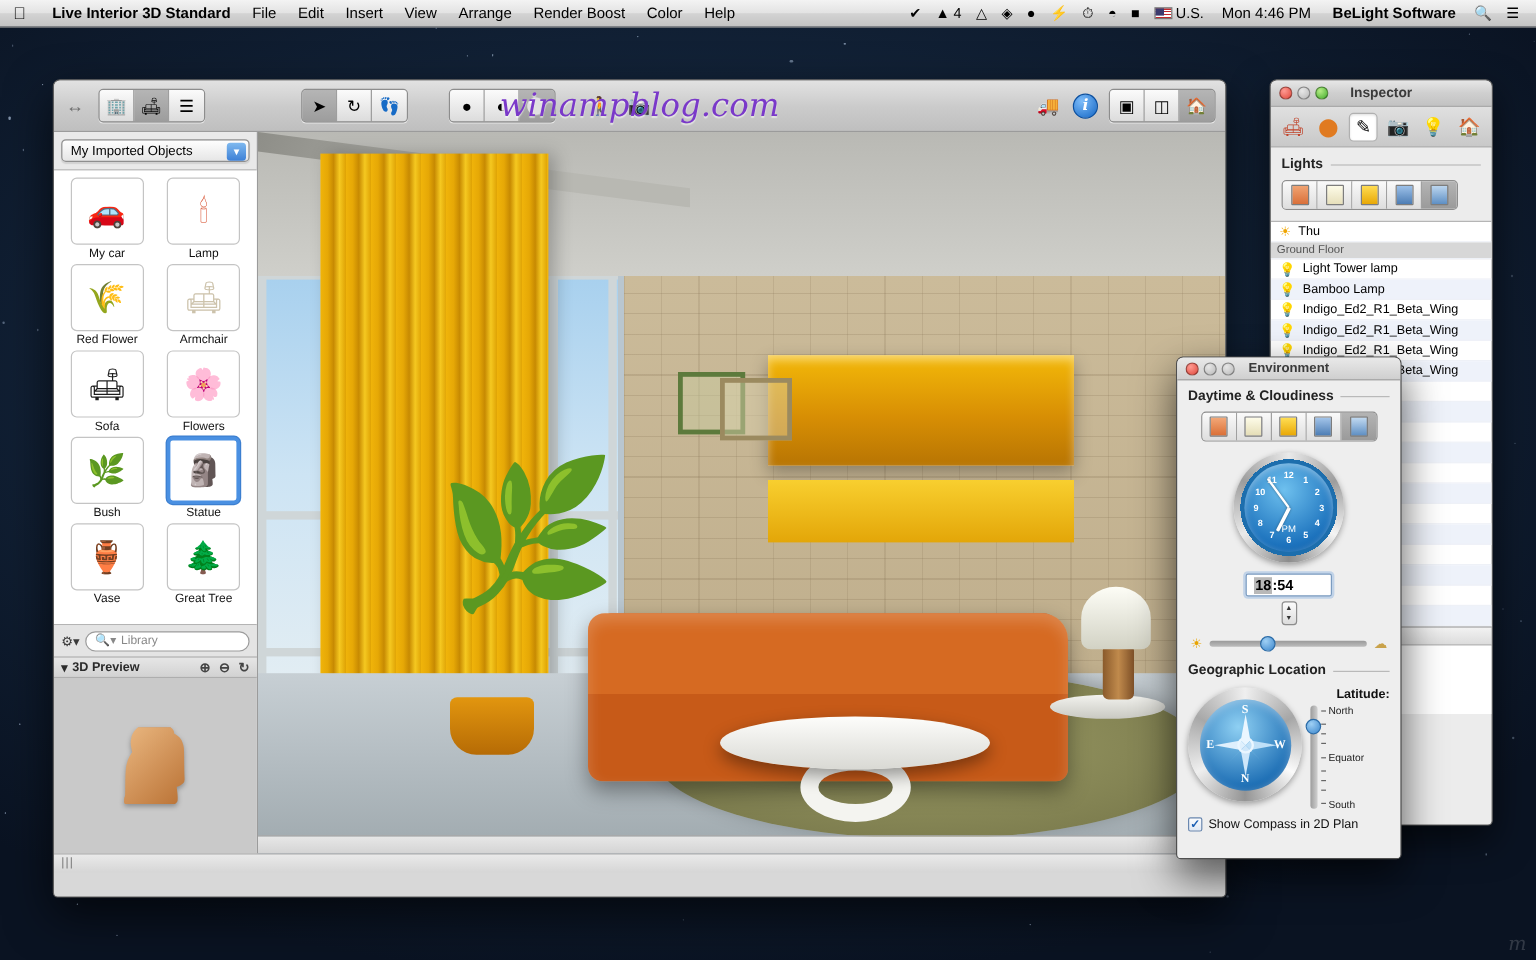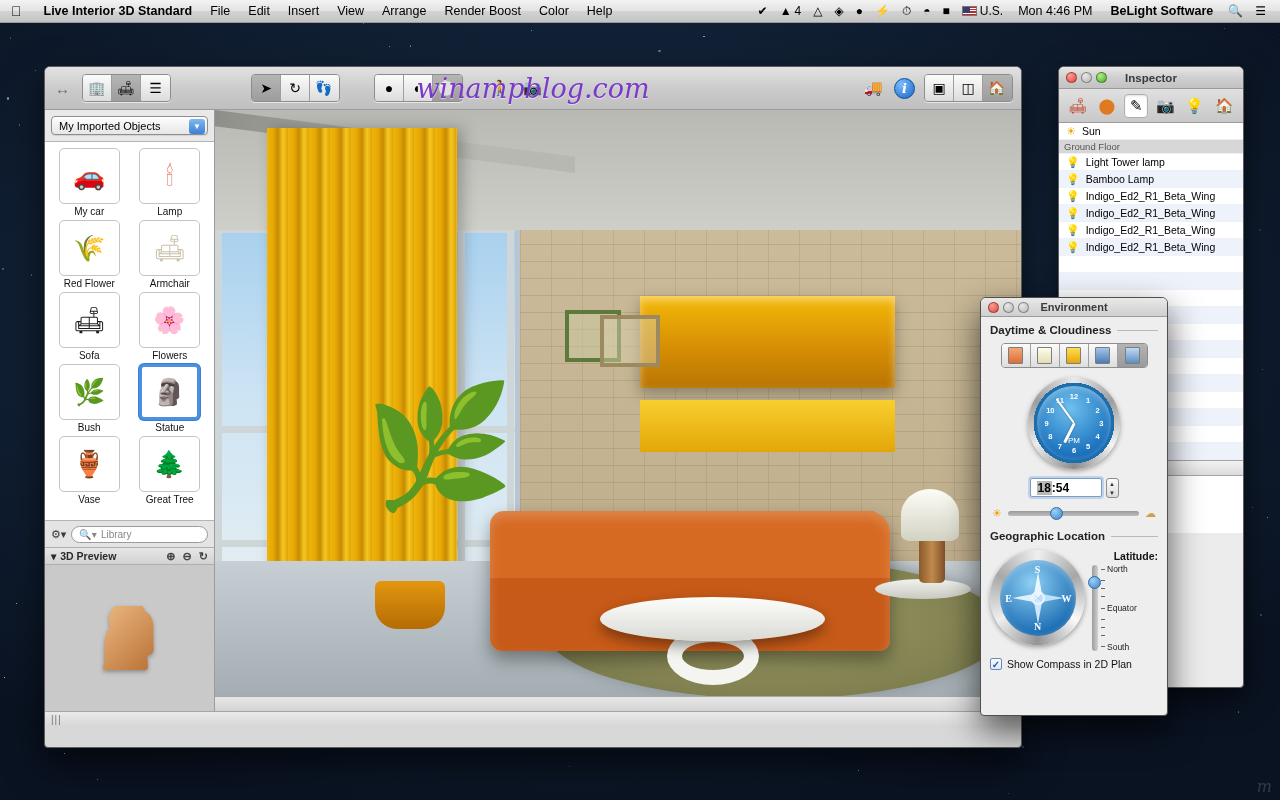--- a/index.html
+++ b/index.html
@@ -225,21 +225,21 @@
     background: radial-gradient(circle at 50% 50%, #2f8fd8 0 56%, #1d6ead 56% 62%, transparent 62%),
                 conic-gradient(from 0deg,#e9e9e9,#9d9d9d,#f4f4f4,#8c8c8c,#eaeaea,#9d9d9d,#e9e9e9);
     position:relative; box-shadow:0 2px 5px rgba(0,0,0,.35); }
   .clockface { position:absolute; left:9px; top:9px; right:9px; bottom:9px; border-radius:50%;
     background:radial-gradient(circle at 45% 30%,#6ec0ee,#1c72bd 70%,#125b9e);
     box-shadow:inset 0 2px 6px rgba(255,255,255,.4); }
   .cnum { position:absolute; color:#fff; font-size:7.5px; font-weight:bold; transform:translate(-50%,-50%); }
   .hand { position:absolute; left:50%; bottom:50%; transform-origin:50% 100%; background:#fff; border-radius:1px;
     box-shadow:0 0 2px rgba(0,0,0,.4); }
   .pmlabel { position:absolute; left:50%; top:68%; transform:translateX(-50%); color:#fff; font-size:8px; font-weight:normal; }
-  .timerow { display:flex; justify-content:center; align-items:flex-start; gap:4px; margin-top:9px; }
+  .timerow { display:flex; justify-content:center; align-items:center; gap:4px; margin-top:9px;flex-direction:column; }
   .timefield { width:72px; height:19px; border:1px solid #7c9cc0; border-radius:2px; background:#fff;
     display:flex; align-items:center; padding-left:6px; font-size:12px; font-weight:bold;
     box-shadow:0 0 0 2px rgba(110,160,220,.35); }
   .timefield .selpart { background:#b8b8b8; color:#000; padding:0 1px; }
   .stepper { width:13px; height:20px; border:1px solid #8d8d8d; border-radius:3px;
     background:linear-gradient(to bottom,#fcfcfc,#dcdcdc); display:flex; flex-direction:column;
     align-items:center; justify-content:space-around; font-size:6px; color:#333; }
   .sliderrow { display:flex; align-items:center; gap:6px; margin-top:9px; padding:0 2px; }
   .strack { flex:1; height:5px; border-radius:3px; background:linear-gradient(to bottom,#9a9a9a,#bdbdbd);
     position:relative; }
@@ -628,25 +628,45 @@
 
   <div class="insp-tb">
     <div class="ic" style="color:#c1452c">🛋</div>
     <div class="ic" style="color:#e07a20">⬤</div>
     <div class="ic on">✎</div>
     <div class="ic" style="color:#3b3b3b">📷</div>
     <div class="ic" style="color:#e8b820">💡</div>
     <div class="ic" style="color:#b34a2a">🏠</div>
   </div>
 
+  <div class="insp-sec">
+    <div class="sec-title">Lights</div>
+    <div class="lightseg">
+      <div>
+          <span class="win-sw" style="background:linear-gradient(to bottom,#f0a372,#d9703a)"></span>
+        </div>
+      <div>
+          <span class="win-sw" style="background:linear-gradient(to bottom,#fdfbe8,#e6dfbb)"></span>
+        </div>
+      <div>
+          <span class="win-sw" style="background:linear-gradient(to bottom,#ffdc52,#e8a806)"></span>
+        </div>
+      <div>
+          <span class="win-sw" style="background:linear-gradient(to bottom,#9cc0e8,#4d7db4)"></span>
+        </div>
+      <div class="on">
+          <span class="win-sw" style="background:linear-gradient(to bottom,#bcd6ef,#5e8fc4)"></span>
+        </div>
+    </div>
+  </div>
 
   <div class="tree">
     <div class="trow">
       <span class="bulb" style="color:#f0a500">☀</span>
-      <span>Sun</span>
+      <span>Thu</span>
     </div>
     <div class="trow group">
       <span>Ground Floor</span>
     </div>
     <div class="trow">
       <span class="bulb" style="color:#f2c41c">💡</span>
       <span>Light Tower lamp</span>
     </div>
     <div class="trow alt">
       <span class="bulb" style="color:#bdbdbd">💡</span>

